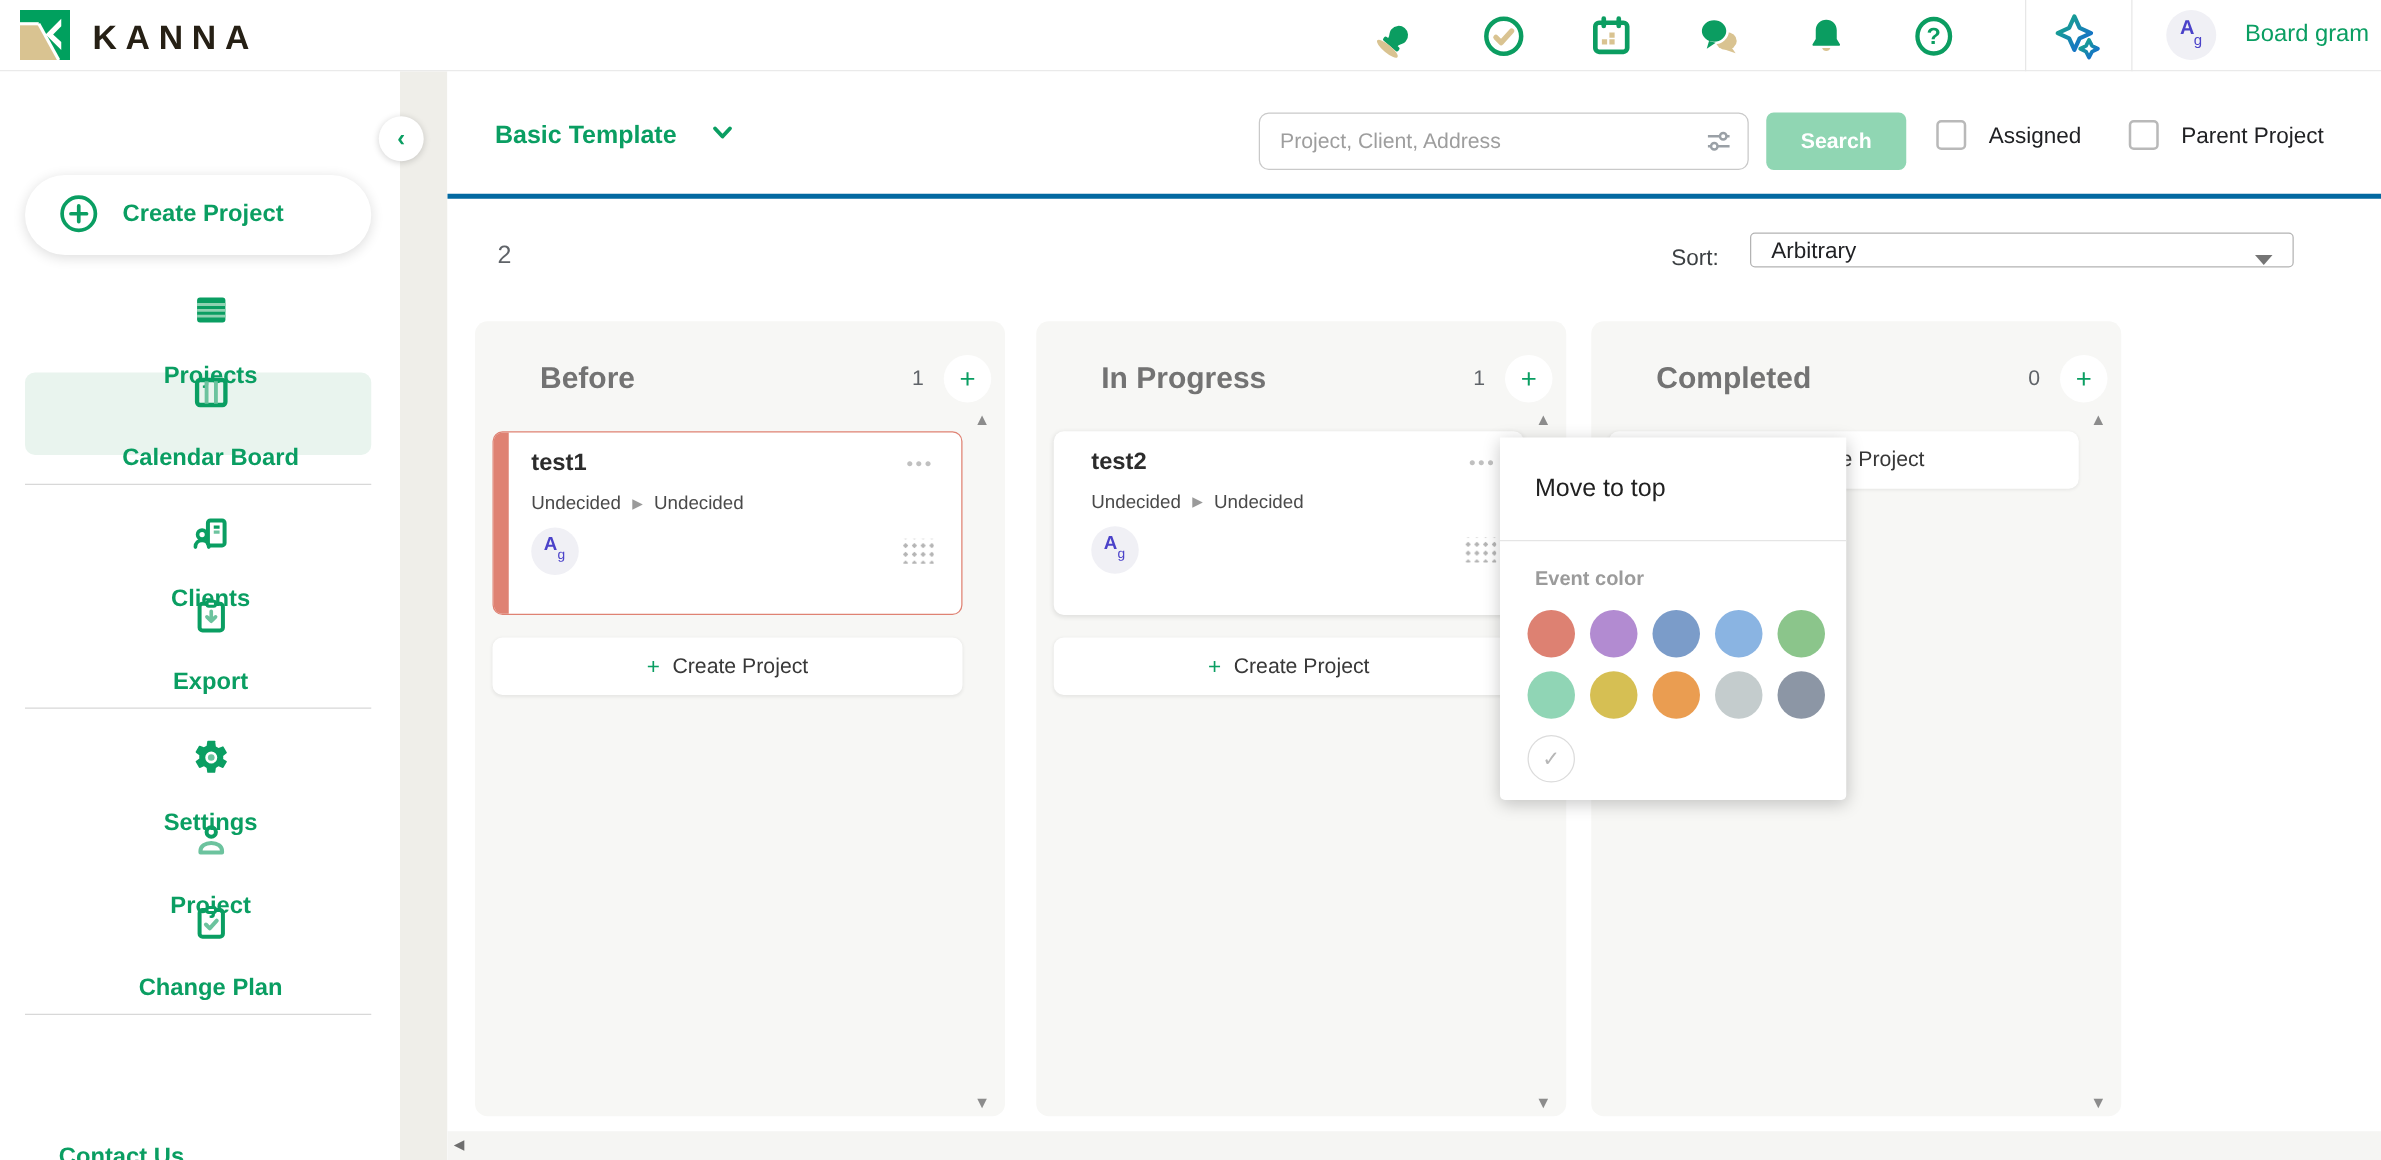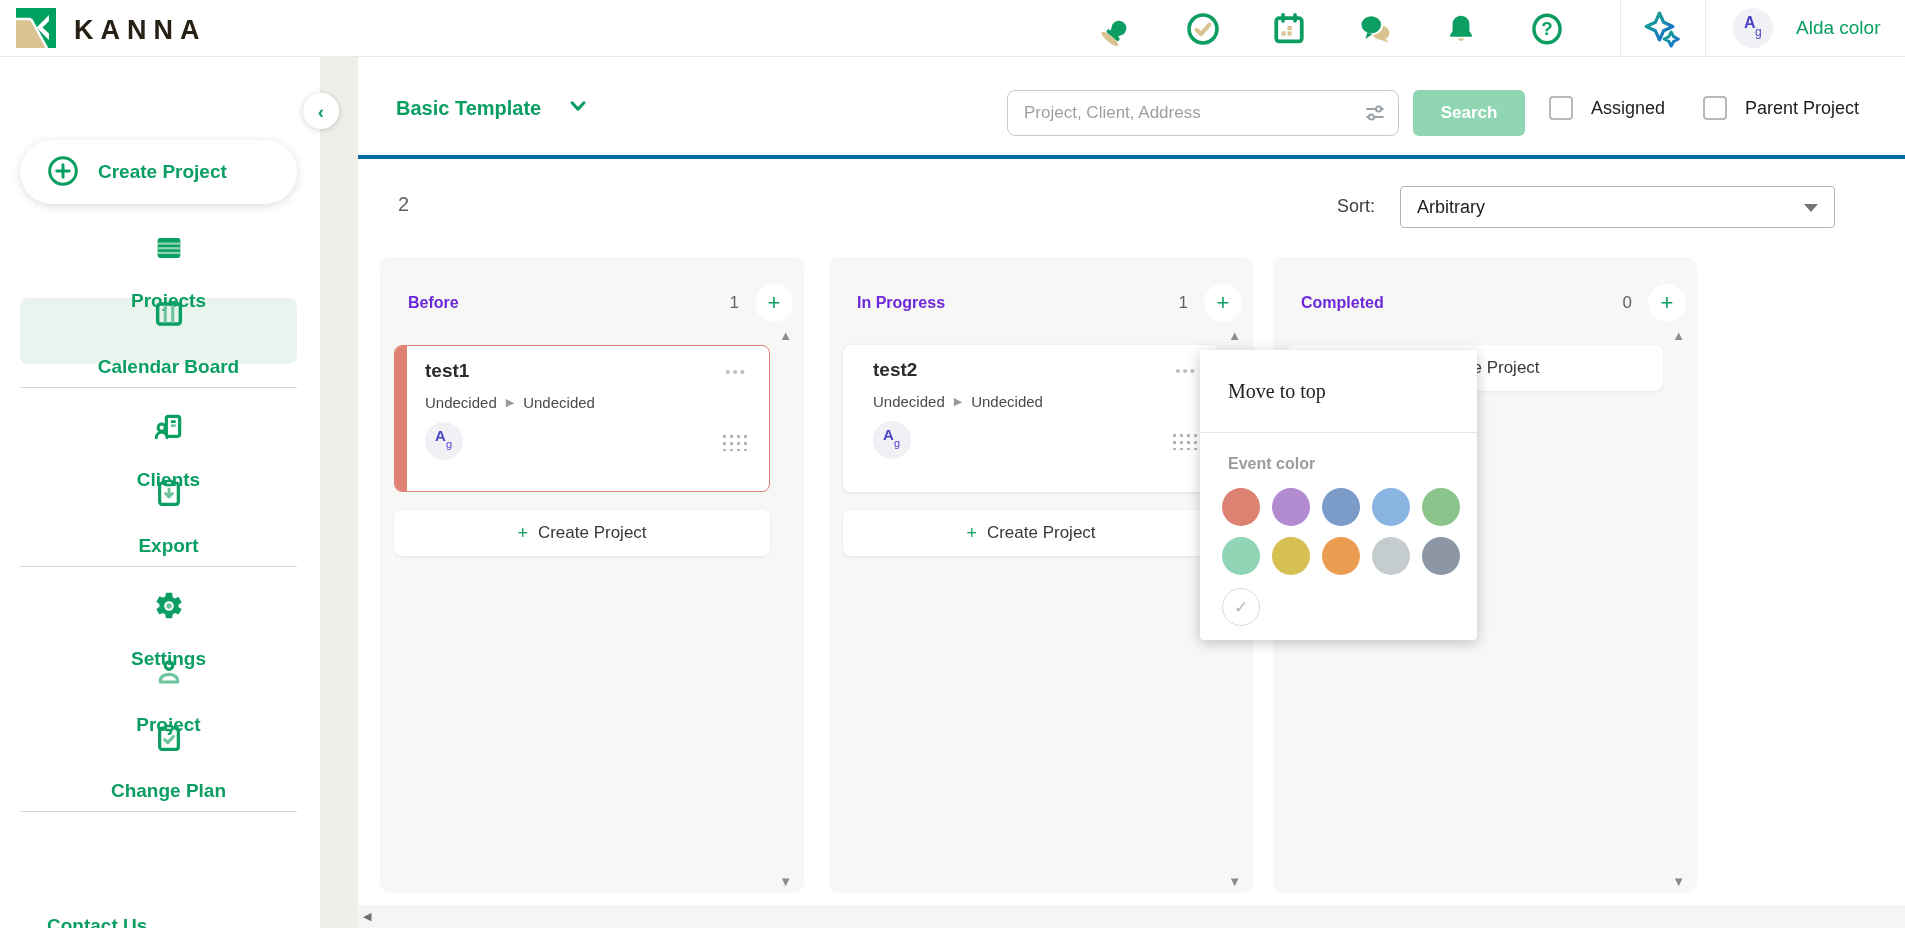--- a/index.html
+++ b/index.html
@@ -50,29 +50,29 @@
   .sliders-wrap { margin-right:10px; cursor:pointer; display:flex; }
   .search-btn { position:absolute; left:1055px; top:33px; width:112px; height:46px; background:#90d6b3; border:none; border-radius:6px;
     color:#fff; font-size:17px; font-weight:bold; cursor:pointer; }
   .filter { position:absolute; top:0; height:102px; display:flex; align-items:center; gap:18px; }
   .filter-assigned { left:1191px; } .filter-parent { left:1345px; }
   .checkbox { width:24px; height:24px; border:2px solid #b9b9b9; border-radius:4px; background:#fff; cursor:pointer; flex:none; }
   .filter-label { font-size:18px; color:#202124; white-space:nowrap; }
 
   .result-count { position:absolute; left:40px; top:136px; font-size:20px; color:#5f6368; }
   .sort-label { position:absolute; left:979px; top:139px; font-size:18px; color:#3c4043; }
-  .sort-select { position:absolute; left:1042px; top:129px; width:435px; height:42px; border:1px solid #b3b3b3; border-radius:4px;
+  .sort-select { position:absolute; left:1042px; top:129px; width:435px; height:28px; border:1px solid #b3b3b3; border-radius:4px;
     display:flex; align-items:center; padding-left:16px; font-size:18px; color:#202124; cursor:pointer; background:#fff; }
   .sort-caret { position:absolute; right:16px; top:17px; width:0; height:0; border-left:7px solid transparent; border-right:7px solid transparent; border-top:8px solid #757575; }
 
   
   .column { position:absolute; top:200px; width:424px; height:636px; background:#f7f7f5; border-radius:10px; }
   .col-b { left:22px; } .col-p { left:471px; } .col-c { left:915px; }
   .col-header { position:absolute; top:27px; left:0; right:0; height:38px; display:flex; align-items:center; padding:0 11px 0 28px; }
-  .col-title { font-size:16px; font-weight:bold; color:#6d28d9; flex:1; }
+  .col-title { font-size:24px; font-weight:bold; color:#737373; flex:1;margin-left:24px; }
   .col-count { font-size:17px; color:#5f6368; margin-right:16px; }
   .col-add { width:38px; height:38px; border-radius:50%; background:#fff; border:none; color:#0a9e62; font-size:22px; font-weight:400;
     display:flex; align-items:center; justify-content:center; cursor:pointer; padding:0; line-height:1; }
   .scroll-up { position:absolute; top:72px; right:12px; color:#8c8c8c; font-size:13px; cursor:pointer; line-height:1; }
   .scroll-down { position:absolute; bottom:5px; right:12px; color:#8c8c8c; font-size:13px; cursor:pointer; line-height:1; }
   .cards { position:absolute; top:88px; left:14px; width:376px; }
   .card { position:relative; background:#fff; border-radius:8px; height:147px; margin-bottom:18px; cursor:pointer; }
   .card--accent { border:1px solid #df8273; }
   .card--plain { box-shadow:0 1px 4px rgba(0,0,0,0.10); }
   .card-stripe { position:absolute; left:0; top:0; bottom:0; width:12px; border-radius:7px 0 0 7px; }
@@ -88,21 +88,21 @@
   .card .av-g { left:21px; top:16px; font-size:11px; }
   .drag-handle { margin-left:auto; margin-right:2px; width:27px; height:20px; cursor:grab;
     background-image:radial-gradient(circle,#b5b5b5 1.6px,transparent 1.8px); background-size:7px 7px; background-position:1px 2px; }
   .create-card-btn { width:376px; height:46px; background:#fff; border:none; border-radius:8px; display:flex; align-items:center; justify-content:center;
     gap:10px; font-size:17px; color:#383838; cursor:pointer; box-shadow:0 1px 3px rgba(0,0,0,0.07); font-family:"Liberation Sans",sans-serif; }
   .create-plus { color:#0a9e62; font-size:18px; line-height:1; }
 
   
   .context-menu { position:absolute; left:842px; top:293px; width:277px; background:#fff; z-index:50;
     box-shadow:0 3px 14px rgba(0,0,0,0.22); border-radius:0 0 4px 4px; }
-  .menu-item { height:82px; display:flex; align-items:center; padding-left:28px; font-size:20px; color:#212121; cursor:pointer;font-family:Liberation Serif, serif; }
+  .menu-item { height:82px; display:flex; align-items:center; padding-left:28px; font-size:20px; color:#212121; cursor:pointer; }
   .menu-divider { height:1px; background:#e5e5e5; }
   .menu-section { padding:22px 0 0 28px; font-size:16px; font-weight:bold; color:#9b9b9b; }
   .swatches { display:grid; grid-template-columns:repeat(5,38px); gap:11px 12px; padding:15px 22px 0 22px; }
   .swatch { width:38px; height:38px; border-radius:50%; border:none; cursor:pointer; padding:0; }
   .swatch-clear { width:38px; height:38px; border-radius:50%; background:#fff; border:1px solid #dcdcdc; color:#b7b7b7; font-size:17px;
     display:flex; align-items:center; justify-content:center; margin:13px 0 14px 22px; cursor:pointer; }
 
   
   .hscroll { position:absolute; left:0; top:848px; width:100%; height:23px; background:#f5f5f3; display:flex; align-items:center; }
   .hscroll-left { margin-left:5px; color:#6e6e6e; font-size:11px; cursor:pointer; line-height:1; }
@@ -187,21 +187,21 @@
         <path d="M17.5 13.8 L19 16.6 L21.8 18 L19 19.4 L17.5 22.2 L16.1 19.4 L13.3 18 L16.1 16.6 Z" fill="none" stroke="url(#sparkGrad)" stroke-width="1.8" stroke-linejoin="round"></path>
       </svg>
     </button>
     <div class="header-sep sep2"></div>
 
     <div class="user">
       <span class="avatar">
         <span class="av-a">A</span>
         <span class="av-g">g</span>
       </span>
-      <span class="user-name">Alda color</span>
+      <span class="user-name">Board gram</span>
     </div>
   </div>
 
   <div class="sidebar">
     <button class="collapse-btn">
       <span>‹</span>
     </button>
 
     <button class="create-pill">
       <span>

